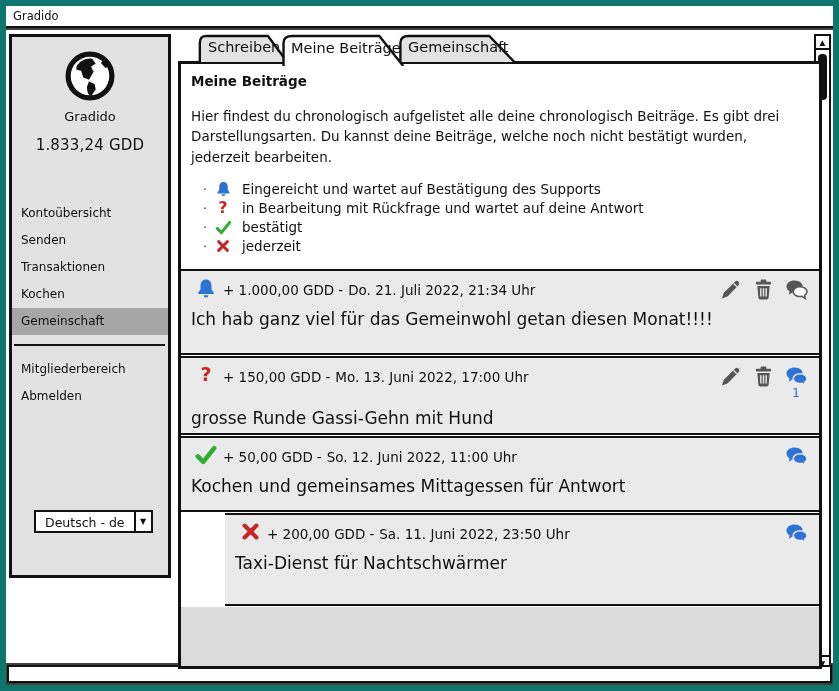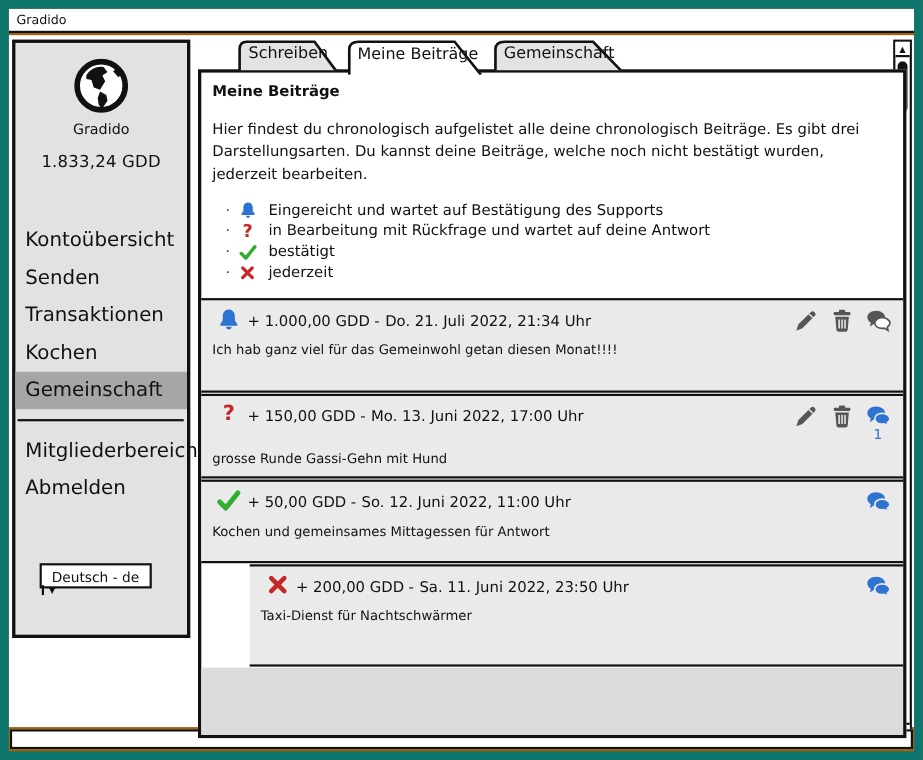--- a/index.html
+++ b/index.html
@@ -1,41 +1,41 @@
 <!DOCTYPE html>
 <html><head>
 <meta charset="utf-8">
 <style>
   * { box-sizing: border-box; margin: 0; padding: 0; }
   html,body { background:#fff; }
   body { font-family: "DejaVu Sans", "Liberation Sans", sans-serif; color:#111; }
 
-  .window { position:relative; width:839px; height:691px; border:8px solid #0f766e; background:#a16207; overflow:hidden;padding-left:12px; }
+  .window { position:relative; width:839px; height:691px; border:6px solid #0f766e; background:#404040; overflow:hidden;padding-left:12px; }
 
   .titlebar { position:absolute; top:0; left:0; right:0; height:22px; border-bottom:2px solid #111; background:#fff;
               display:flex; align-items:center; padding-left:7px; font-size:11.5px; }
 
   .main { position:absolute; top:24px; left:0; right:0; bottom:22px; background:#fff; }
 
   
   .sidebar { position:absolute; left:3px; top:4px; width:162px; height:544px; border:3px solid #111; background:#e2e2e2; }
   .globe-wrap { display:flex; justify-content:center; margin-top:14px; }
   .brand { text-align:center; font-size:13px; margin-top:4px; }
   .balance { text-align:center; font-size:15px; margin-top:12px; letter-spacing:.2px; }
   .menu { margin-top:46px; }
-  .menu-item { font-size:18px; padding:6px 8px 7px 9px; cursor:default; }
+  .menu-item { font-size:12px; padding:6px 8px 7px 9px; cursor:default; }
   .menu-item.active { background:#a6a6a6; }
   .menu-divider { border:none; border-top:2px solid #111; margin:9px 3px 10px 2px; }
-  .lang-select { position:absolute; left:22px; bottom:42px; display:inline-flex; border:2px solid #111; background:#fff; height:23px;flex-direction:column; }
+  .lang-select { position:absolute; left:22px; bottom:42px; display:inline-flex; border:2px solid #111; background:#fff; height:23px; }
   .lang-value { font-size:12.5px; padding:3px 9px 0 9px; min-width:88px; text-align:center; }
   .lang-arrow { width:17px; border-left:2px solid #111; display:flex; align-items:center; justify-content:center; font-size:8px; }
 
   
   .tabs { position:absolute; left:192px; top:4px; height:32px; display:flex; z-index:3; }
-  .tab { position:relative; height:28px; margin-right:-9px; cursor:default;margin-left:16px; }
+  .tab { position:relative; height:28px; margin-right:-9px; cursor:default; }
   .tab.active { height:32px; z-index:4; }
   .tab svg.tab-bg { position:absolute; inset:0; width:100%; height:100%; }
   .tab .tab-label { position:relative; display:block; text-align:center; font-size:14.5px; padding:5px 18px 0 10px; white-space:nowrap; }
   .tab.active .tab-label { font-weight:bold; font-weight:normal; padding-top:6px; }
 
   
   .panel { position:absolute; left:172px; top:31px; width:644px; height:608px; border:3px solid #111; background:#fff;
            display:flex; flex-direction:column; z-index:2; }
   .panel-top { padding:9px 14px 6px 10px; }
   .panel-heading { font-size:13.5px; font-weight:bold; margin-bottom:17px; }
@@ -54,21 +54,21 @@
   .card:nth-child(2) { min-height:77px; }
   .card:nth-child(3) { min-height:76px; }
   .card:nth-child(4) { min-height:93px;margin-left:44px; }
   .card-head { display:flex; align-items:flex-start; }
   .status-cell { width:34px; padding-top:2px; display:flex; justify-content:center; }
   .card-title { font-size:13.5px; padding-top:6px;text-align:center; }
   .card-title .dash { padding:0 5px 0 4px; }
   .card-actions { margin-left:auto; display:flex; gap:11px; padding-top:3px; padding-right:2px; }
   .action { width:22px; display:flex; flex-direction:column; align-items:center; cursor:pointer; }
   .comment-count { font-size:12.5px; color:#2e72d2; margin-top:0px; line-height:1; }
-  .card-body { font-size:12px; margin:9px 0 0 2px; }
+  .card-body { font-size:17px; margin:9px 0 0 2px; }
   .panel-filler { flex:1; background:#dbdbdb; }
 
   
   .scrollbar { position:absolute; top:4px; right:2px; width:17px; height:637px; border:2px solid #111; background:#fff; }
   .sb-btn { height:14px; display:flex; align-items:center; justify-content:center; font-size:7.5px; background:#fff; cursor:pointer; }
   .sb-up { border-bottom:2px solid #111; }
   .sb-down { position:absolute; bottom:0; left:0; right:0; border-top:2px solid #111; }
   .sb-thumb { position:absolute; top:18px; left:2px; width:9px; height:46px; background:#111; border-radius:4px; cursor:pointer; }
 
   .bottombar { position:absolute; left:1px; right:1px; bottom:2px; height:18px; border:2px solid #111; background:#fff; }

